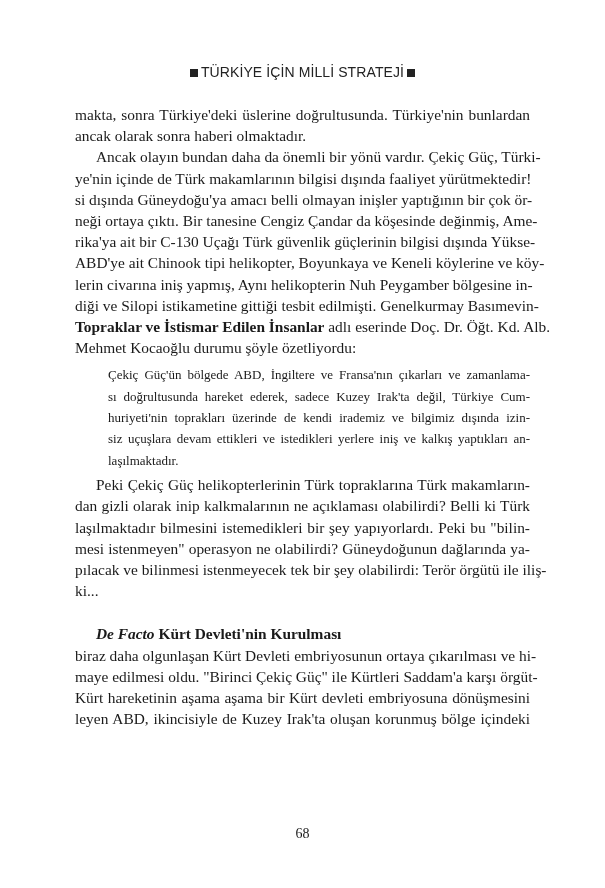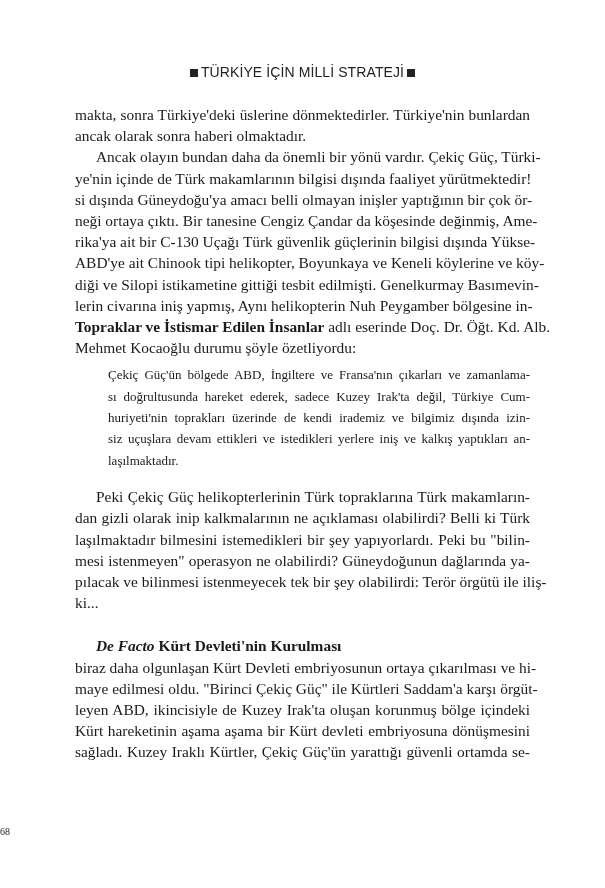--- a/index.html
+++ b/index.html
@@ -13,49 +13,49 @@
   }
   .header .sq { display: inline-block; width: 8px; height: 8px; background: #222; vertical-align: -0px; margin: 0 3px; }
   .text { position: absolute; left: 75px; width: 455px; top: 104px; }
   .line {
     height: 21.2px; line-height: 21.2px; font-size: 15.4px; white-space: nowrap;
     text-align: justify; text-align-last: justify; overflow: visible;
   }
   .line.last { text-align-last: left; }
   .line.indent { padding-left: 21px; }
   .quote .line { font-size: 13px; height: 21.4px; line-height: 21.4px; padding-left: 33px; }
-  .quote { margin-top: 6px; margin-bottom: 15px; }
+  .quote { margin-top: 6px; margin-bottom: 3px; }
   .spacer { height: 22px; }
   b { font-weight: bold; }
   i { font-style: italic; }
-  .pageno { position: absolute; top: 826px; left: 0; width: 605px; font-size: 10px; }
+  .pageno { position: absolute; top: 826px; left: 0; width: 605px; text-align: center; font-size: 14px; }
 </style>
 </head>
 <body>
 
 <div class="header">
   <span class="sq"></span><span>TÜRKİYE İÇİN MİLLİ STRATEJİ</span><span class="sq"></span>
 </div>
 
 <div class="text">
   <div>
-    <div class="line">makta, sonra Türkiye'deki üslerine dönmektedirler. Türkiye'nin bunlardan</div>
+    <div class="line">makta, sonra Türkiye'deki üslerine doğrultusunda. Türkiye'nin bunlardan</div>
     <div class="line last">ancak olarak sonra haberi olmaktadır.</div>
   </div>
   <div>
     <div class="line indent">Ancak olayın bundan daha da önemli bir yönü vardır. Çekiç Güç, Türki-</div>
     <div class="line">ye'nin içinde de Türk makamlarının bilgisi dışında faaliyet yürütmektedir!</div>
   </div>
   <div>
     <div class="line">si dışında Güneydoğu'ya amacı belli olmayan inişler yaptığının bir çok ör-</div>
     <div class="line">neği ortaya çıktı. Bir tanesine Cengiz Çandar da köşesinde değinmiş, Ame-</div>
     <div class="line">rika'ya ait bir C-130 Uçağı Türk güvenlik güçlerinin bilgisi dışında Yükse-</div>
     <div class="line">ABD'ye ait Chinook tipi helikopter, Boyunkaya ve Keneli köylerine ve köy-</div>
+    <div class="line">lerin civarına iniş yapmış, Aynı helikopterin Nuh Peygamber bölgesine in-</div>
     <div class="line">diği ve Silopi istikametine gittiği tesbit edilmişti. Genelkurmay Basımevin-</div>
-    <div class="line">lerin civarına iniş yapmış, Aynı helikopterin Nuh Peygamber bölgesine in-</div>
     <div class="line"><b>Topraklar ve İstismar Edilen İnsanlar</b><span> adlı eserinde Doç. Dr. Öğt. Kd. Alb.</span></div>
     <div class="line last">Mehmet Kocaoğlu durumu şöyle özetliyordu:</div>
   </div>
 
   <div class="quote">
     <div class="line">Çekiç Güç'ün bölgede ABD, İngiltere ve Fransa'nın çıkarları ve zamanlama-</div>
     <div class="line">sı doğrultusunda hareket ederek, sadece Kuzey Irak'ta değil, Türkiye Cum-</div>
     <div class="line">huriyeti'nin toprakları üzerinde de kendi irademiz ve bilgimiz dışında izin-</div>
     <div class="line">siz uçuşlara devam ettikleri ve istedikleri yerlere iniş ve kalkış yaptıkları an-</div>
     <div class="line last">laşılmaktadır.</div>
@@ -70,19 +70,18 @@
     <div class="line last">ki...</div>
   </div>
 
   <div class="spacer"></div>
 
   <div class="line last indent"><b><i>De Facto</i><span> Kürt Devleti'nin Kurulması</span></b></div>
 
   <div>
     <div class="line">biraz daha olgunlaşan Kürt Devleti embriyosunun ortaya çıkarılması ve hi-</div>
     <div class="line">maye edilmesi oldu. "Birinci Çekiç Güç" ile Kürtleri Saddam'a karşı örgüt-</div>
+    <div class="line">Kürt hareketinin aşama aşama bir Kürt devleti embriyosuna dönüşmesini</div>
     <div class="line">leyen ABD, ikincisiyle de Kuzey Irak'ta oluşan korunmuş bölge içindeki</div>
-    <div class="line">Kürt hareketinin aşama aşama bir Kürt devleti embriyosuna dönüşmesini</div>
-    <div class="line">sağladı. Kuzey Iraklı Kürtler, Çekiç Güç'ün yarattığı güvenli ortamda se-</div>
   </div>
 </div>
 
 <div class="pageno">68</div>
 
 </body></html>

